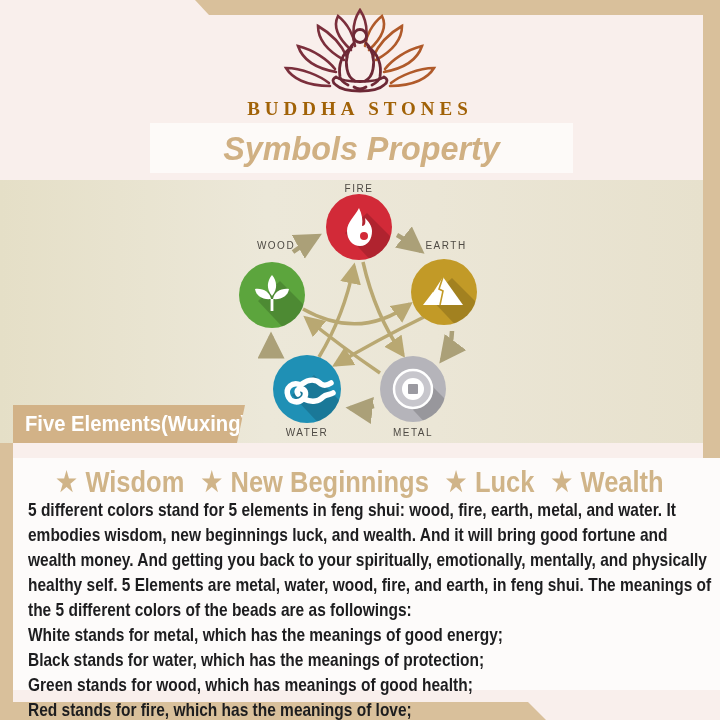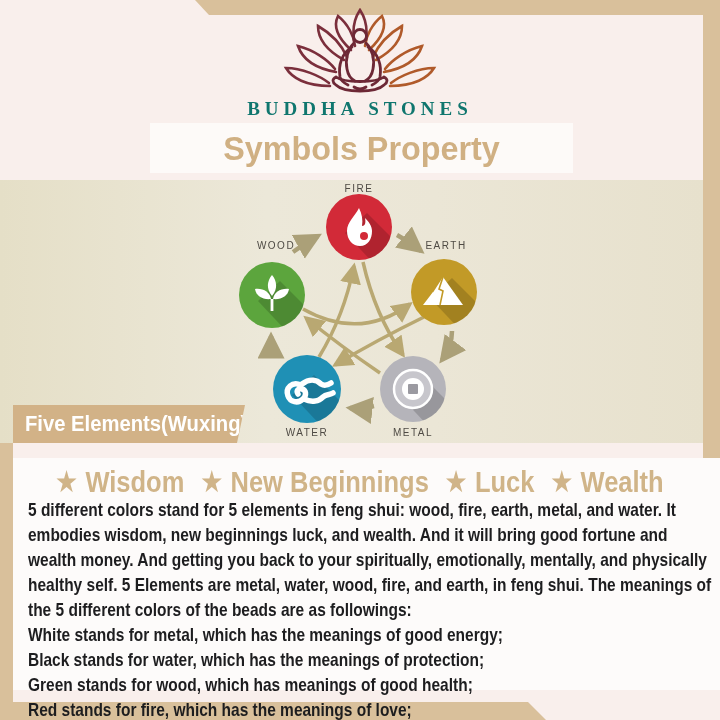--- a/index.html
+++ b/index.html
@@ -15,23 +15,23 @@
   .strip-right{left:703px;top:0;width:17px;height:540px;
     clip-path:polygon(0 0,17px 0,17px 540px,0 516px);}
   .strip-left{left:0;top:183px;width:13px;height:537px;
     clip-path:polygon(0 0,13px 15px,13px 537px,0 537px);}
   .strip-bottom{left:0;top:702px;width:720px;height:18px;
     clip-path:polygon(0 0,528px 0,546px 18px,0 18px);}
   
   .logo-box{position:absolute;left:280px;top:8px;width:160px;height:100px;}
   .brand-name{position:absolute;left:0;top:98px;width:720px;text-align:center;
     font-family:"Liberation Serif",serif;font-size:19px;font-weight:600;
-    letter-spacing:5px;color:#0f766e;}
+    letter-spacing:5px;color:#a16207;}
   .title-band{position:absolute;left:150px;top:123px;width:423px;height:50px;
-    background:#fdfaf8;}
+    background:#fdfaf8;font-style:italic;}
   .page-title{width:100%;height:100%;display:flex;align-items:center;justify-content:center;
     font-size:34px;font-weight:700;color:#d0b083;transform:scaleX(.95);}
   
   .diagram-band{position:absolute;left:0;top:180px;width:703px;height:263px;
     background:linear-gradient(90deg,#e5dfc7 0%,#ece8d9 38%,#ebe6d6 62%,#e7e1cd 100%);}
   .diagram-svg{position:absolute;left:0;top:175px;width:720px;height:270px;}
   .ribbon{position:absolute;left:13px;top:405px;width:232px;height:38px;
     background:#d2b287;clip-path:polygon(0 0,232px 0,224px 38px,0 38px);
     display:flex;align-items:center;}
   .ribbon-label{color:#ffffff;font-size:22px;font-weight:700;padding-left:13px;

